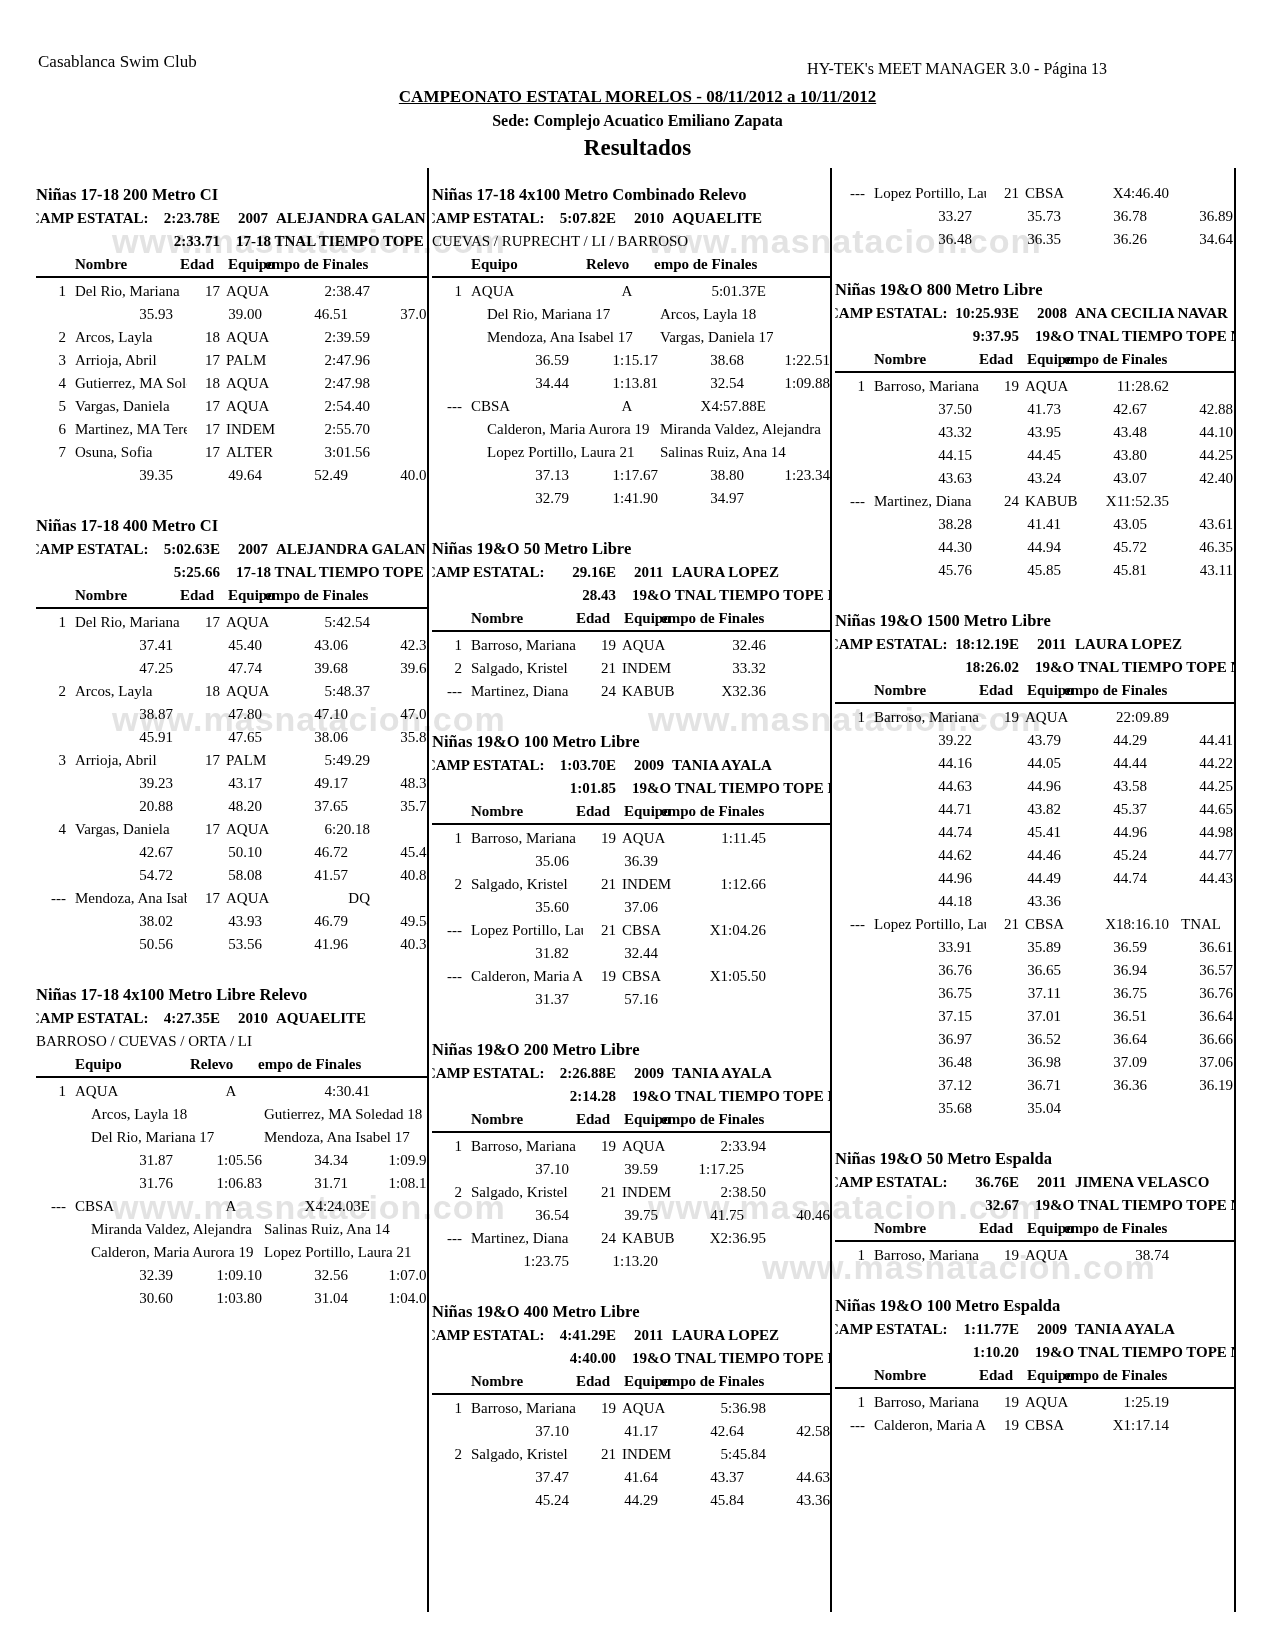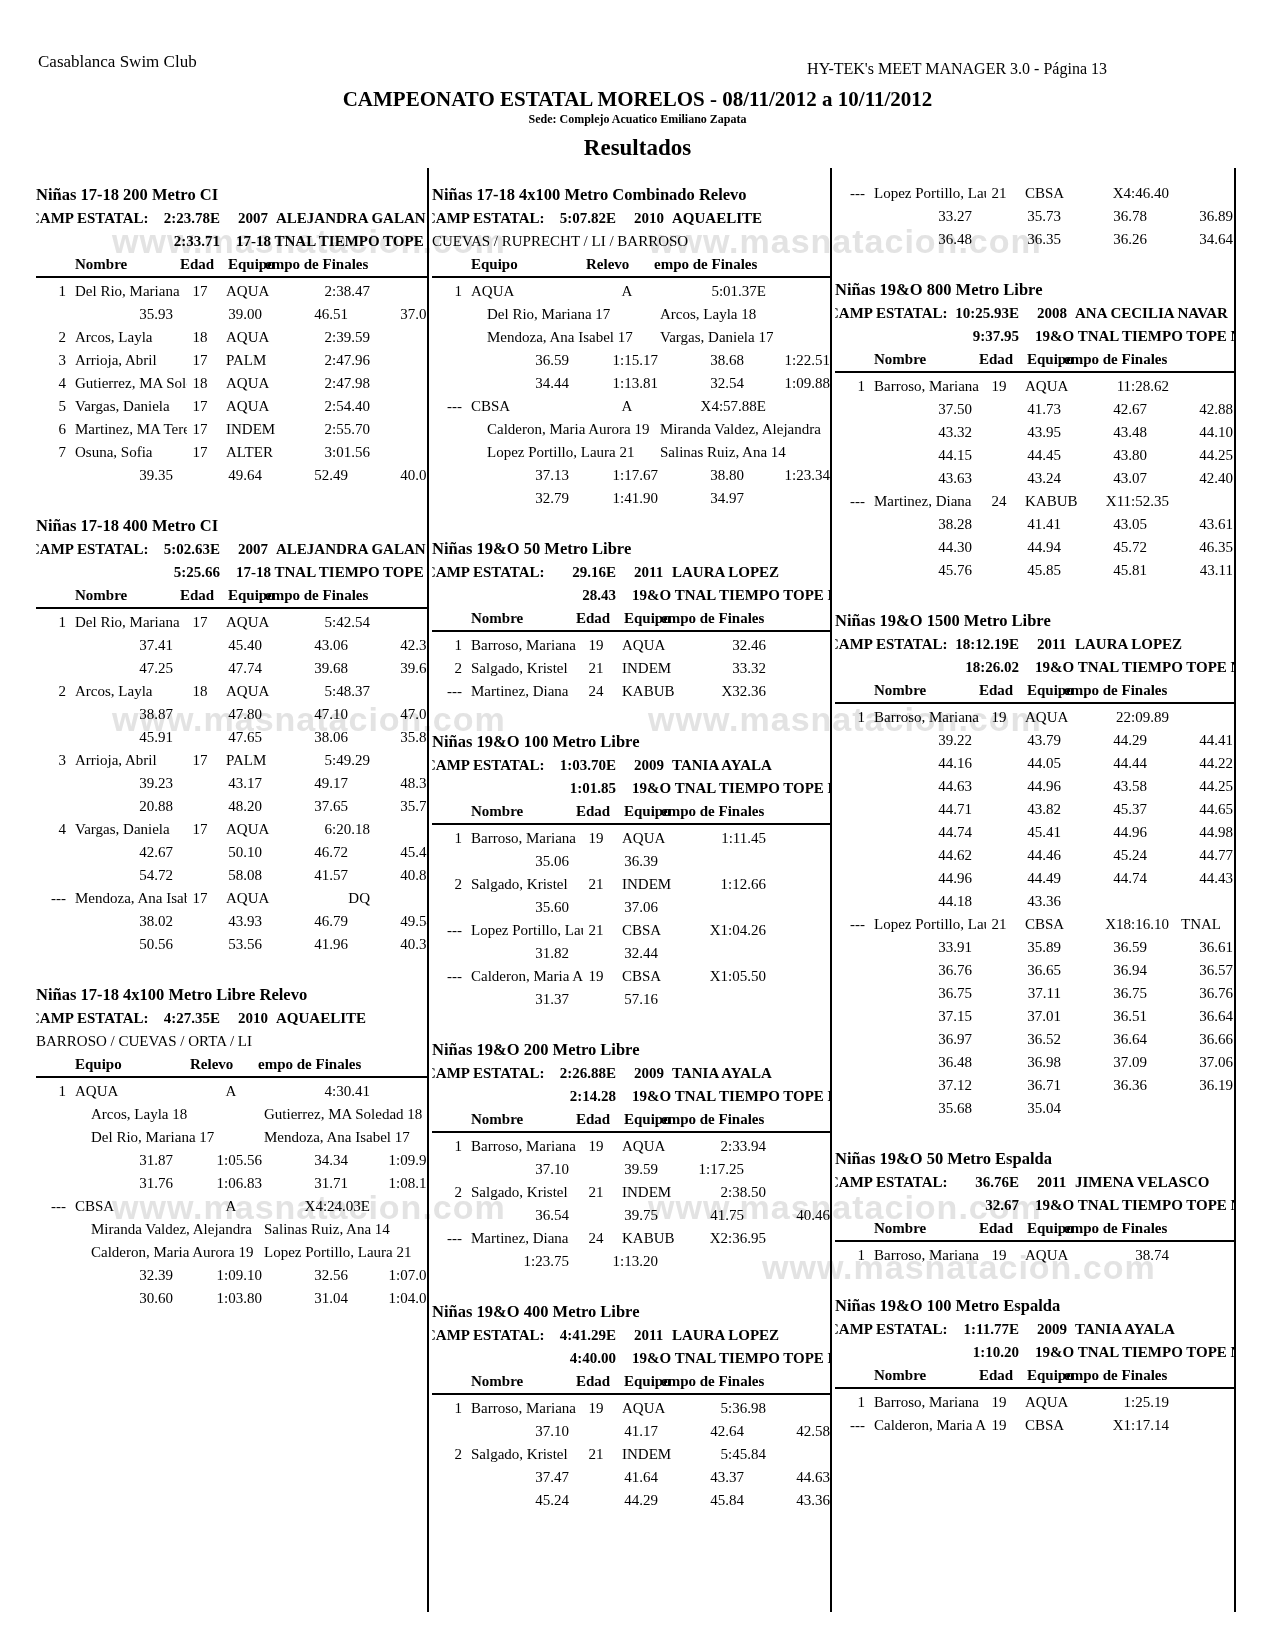--- a/index.html
+++ b/index.html
@@ -1,21 +1,21 @@
 <!DOCTYPE html>
 <html><head>
 <meta charset="utf-8">
 <style>
   html,body{margin:0;padding:0;background:#fff;}
   .page{position:relative;width:1275px;height:1650px;background:#fff;overflow:hidden;
         font-family:"Liberation Serif",serif;font-size:15px;color:#000;}
   .hdr-club{position:absolute;left:38px;top:52px;font-size:17px;}
   .hdr-mgr{position:absolute;right:168px;top:60px;font-size:16px;}
-  .hdr-title{position:absolute;left:0;top:87px;width:100%;text-align:center;font-weight:bold;font-size:21px;}
-  .hdr-venue{position:absolute;left:0;top:112px;width:100%;text-align:center;font-weight:bold;font-size:12px;}
+  .hdr-title{position:absolute;left:0;top:87px;width:100%;text-align:center;font-weight:bold;font-size:17px;text-decoration:underline;}
+  .hdr-venue{position:absolute;left:0;top:112px;width:100%;text-align:center;font-weight:bold;font-size:16px;}
   .hdr-res{position:absolute;left:0;top:135px;width:100%;text-align:center;font-weight:bold;font-size:23px;}
   .col{position:absolute;top:168px;height:1460px;overflow:hidden;padding-top:14px;z-index:1;}
   #col1{left:36px;width:391px;}
   #col2{left:432px;width:398px;}
   #col3{left:835px;width:400px;}
   .vline{position:absolute;top:168px;width:2px;height:1444px;background:#000;z-index:2;}
   #vl1{left:427px;} #vl2{left:830px;} #vl3{left:1234px;}
   .block{margin-top:26px;}
   .block:first-child{margin-top:0;}
   .line{position:relative;height:23px;line-height:23px;white-space:nowrap;}
@@ -29,21 +29,21 @@
   .hd1{position:absolute;left:39px;font-weight:bold;}
   .hd2{position:absolute;left:144px;font-weight:bold;}
   .hd2r{position:absolute;left:154px;font-weight:bold;}
   .hd3{position:absolute;left:192px;font-weight:bold;}
   .hd4{position:absolute;left:229px;font-weight:bold;}
   .hd4r{position:absolute;left:222px;font-weight:bold;}
   .hline{border-top:2.5px solid #000;height:2px;}
   .pl{position:absolute;left:0;width:30px;text-align:right;}
   .nm{position:absolute;left:39px;width:112px;overflow:hidden;}
   .nmr{position:absolute;left:39px;}
-  .ag{position:absolute;left:144px;width:40px;text-align:center;font-family:Liberation Serif, serif;}
+  .ag{position:absolute;left:144px;width:40px;text-align:right;font-family:Liberation Serif, serif;}
   .tm{position:absolute;left:190px;}
   .lt{position:absolute;left:170px;width:50px;text-align:center;}
   .ti{position:absolute;left:200px;width:134px;text-align:right;}
   .nt{position:absolute;left:346px;}
   .sw1{position:absolute;left:55px;}
   .sw2{position:absolute;left:228px;}
   .sp{display:grid;grid-template-columns:137px 89px 86px 86px;height:23px;line-height:23px;}
   .sp span{text-align:right;overflow:hidden;}
   .wm{position:absolute;color:#e3e3e3;font-family:"Liberation Sans",sans-serif;font-weight:bold;
       font-size:34px;letter-spacing:1px;z-index:0;white-space:nowrap;}

